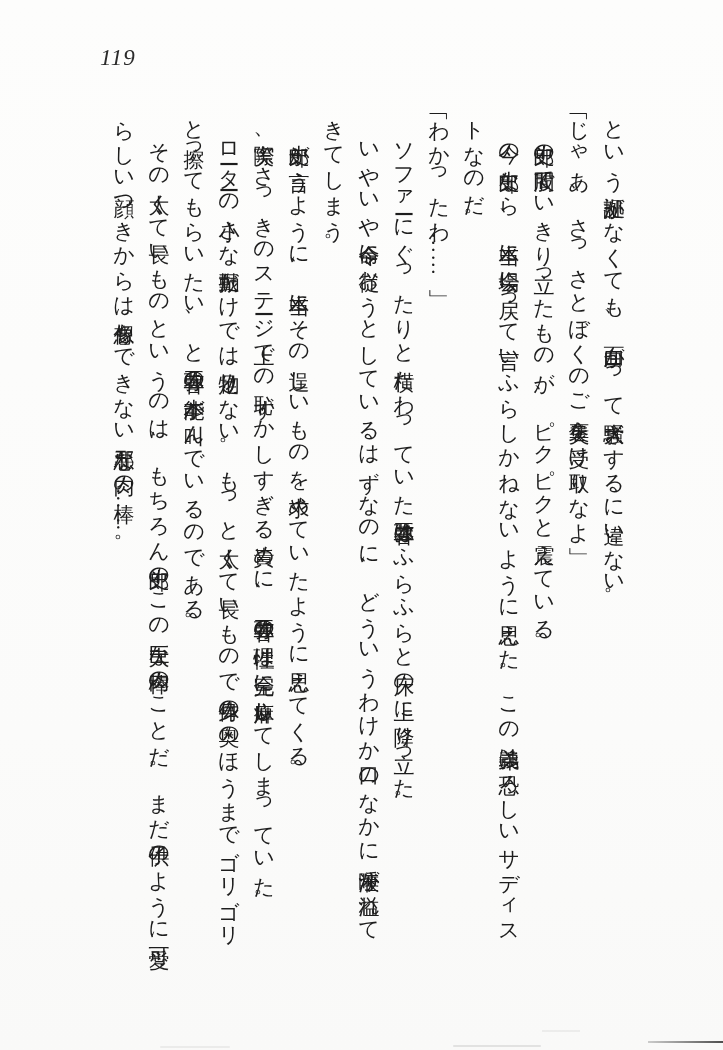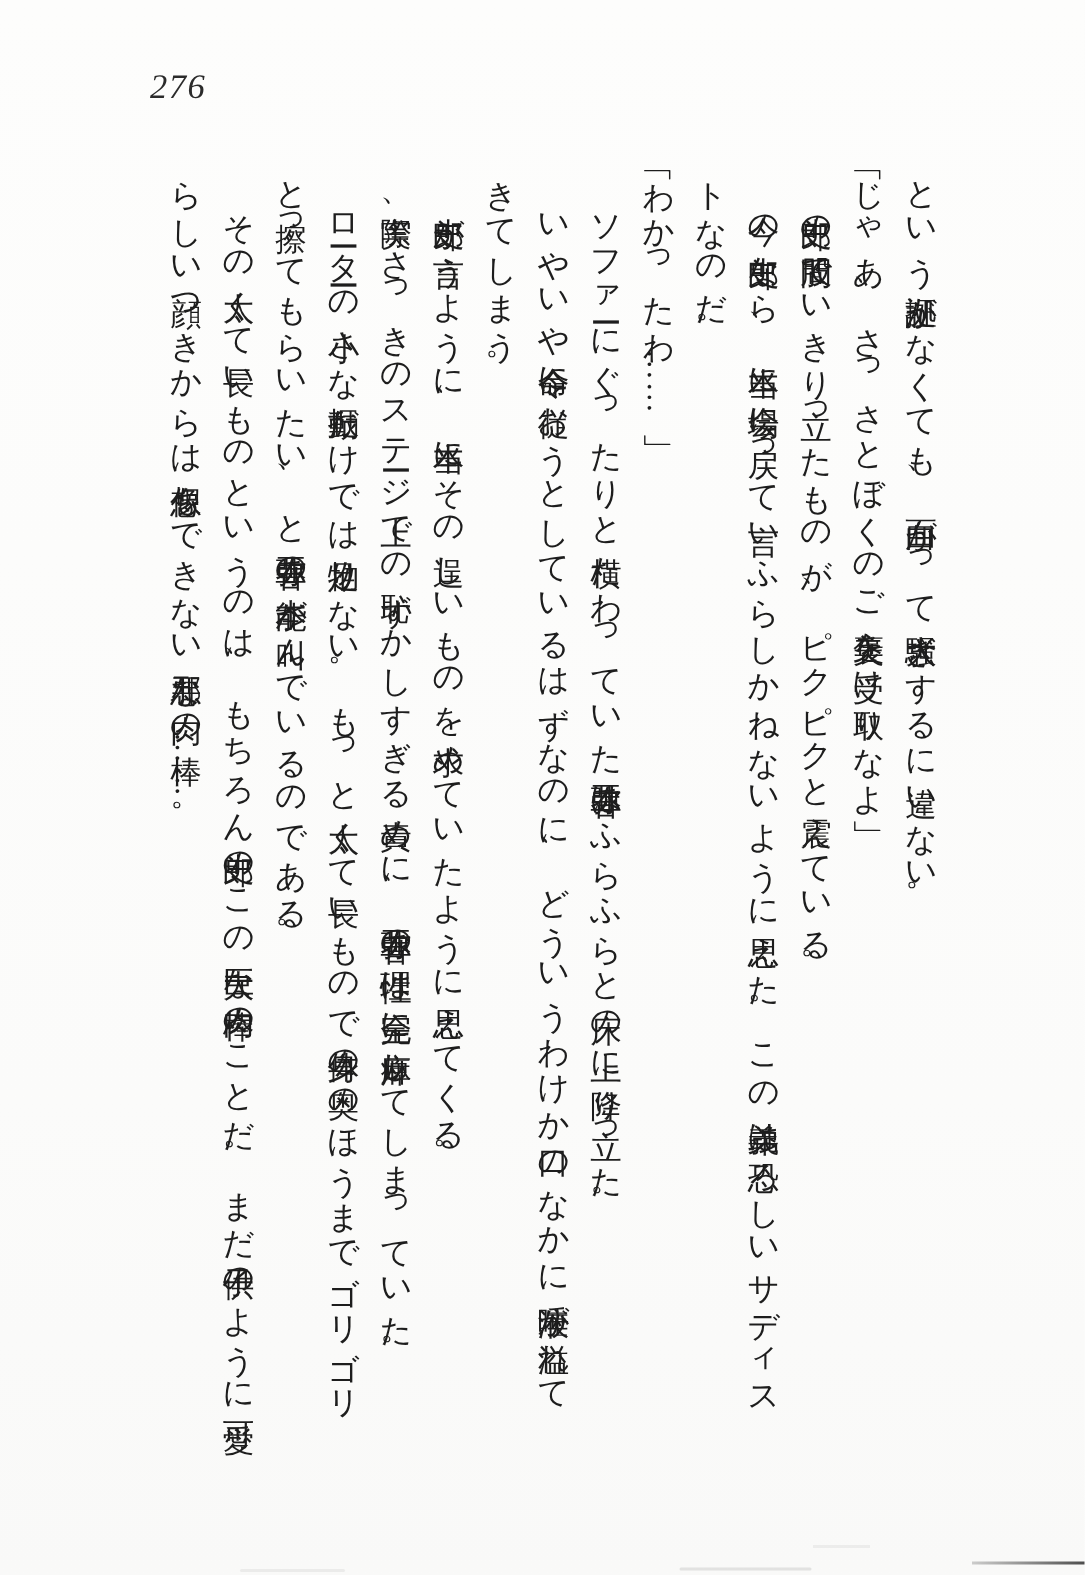--- a/index.html
+++ b/index.html
@@ -83,21 +83,21 @@
     top: 1030px;
     width: 38px;
     height: 2px;
     background: rgba(130,130,130,0.10);
   }
 </style>
 </head>
 <body>
 
 <div class="page">
-  <span class="page-number">276</span>
+  <span class="page-number">119</span>
 
   <div class="text-block">
       <p>という証拠がなくても、面白がって大騒ぎするに違いない。</p>
       <p>「じゃあ、さっさとぼくのご褒美を受け取りなよ」</p>
       <p class="indent">史郎の股間でいきり立ったものが、ピクピクと震えている。</p>
       <p class="indent">今の史郎なら、本当に会場に戻って言いふらしかねないように思えた。この義弟は恐ろしいサディストなのだ。</p>
       <p>「わかったわ……」</p>
       <p class="indent">ソファーにぐったりと横たわっていた亜弥香はふらふらと床の上に降り立った。</p>
       <p class="indent">いやいや命令に従おうとしているはずなのに、どういうわけか口のなかに唾液が溢れてきてしまう。</p>
       <p class="indent">史郎が言うように、本当にその逞しいものを求めていたように思えてくる。</p>

